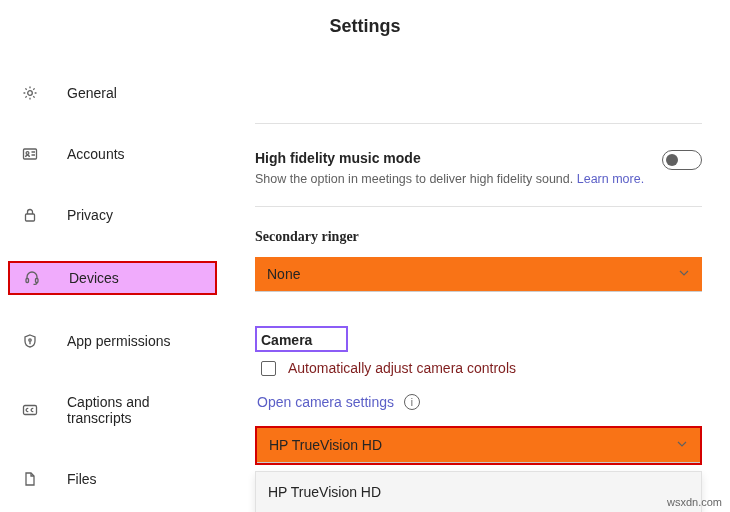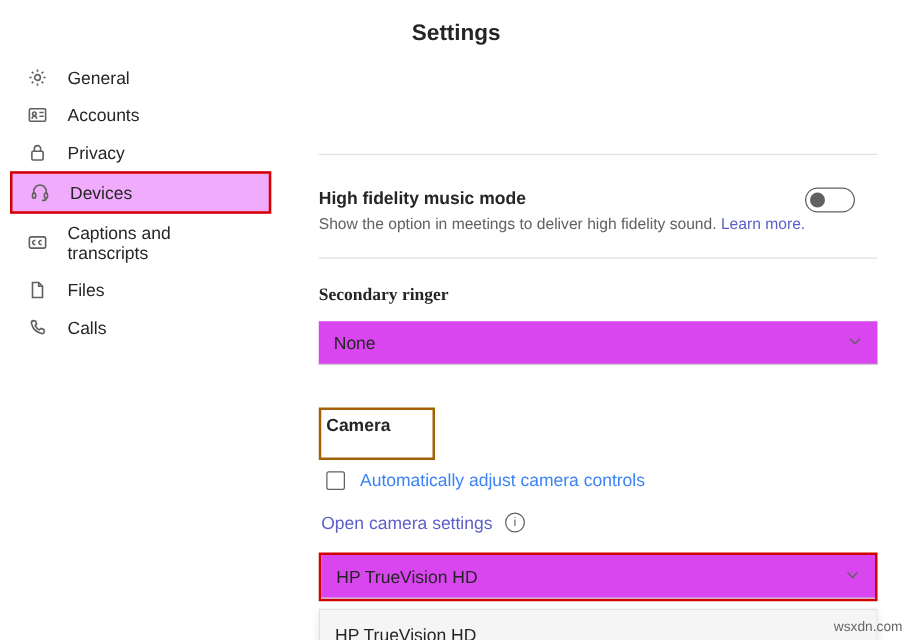--- a/index.html
+++ b/index.html
@@ -10,52 +10,52 @@
     color: #252525;
     width: 730px;
     height: 512px;
     background: #fff;
     position: relative;
   }
   .container { display: flex; height: 100%; }
   .title { font-size: 18px; font-weight: 700; padding: 16px 24px 10px; text-align: center; }
   .sidebar { width: 225px; padding: 0 8px; }
   .sidebar-item {
-    display: flex; align-items: center; gap: 16px;
+    display: flex; align-items: center; gap: 29px;
     padding: 7px 14px; cursor: pointer; color: #252525;
-    font-size: 14px; border-radius: 0;
+    font-size: 14px; border-radius: 0; margin-top: 31px;
   }
   .sidebar-item.active { background: #f0abfc; font-weight:400; }
   .sid-icon { width:16px; height:16px; flex:0 0 16px; display:flex; align-items:center; justify-content:center; }
   .sid-icon svg { stroke:#616161; fill:none; stroke-width:1.3; }
   .hl-devices { border: 2px solid #d40000; }
   .main { flex:1; padding: 0 28px 0 30px; overflow:hidden; }
   .divider { border:none; border-top:1px solid #e1e1e1; margin:0; }
-  .section-row { display:flex; align-items:flex-start; padding-top:26px; }
+  .section-row { display:flex; justify-content:space-between; align-items:flex-start; padding-top:26px; }
   .section-title { font-size:14px; font-weight:700; }
   .section-sub { color:#616161; font-size:12.5px; margin-top:6px; padding-bottom:20px; }
   .link { color:#5b5fc7; text-decoration:none; cursor:pointer; }
   .toggle {
     width:40px; height:20px; border:1px solid #616161; border-radius:10px;
     position:relative; background:#fff; cursor:pointer;
   }
   .toggle::after {
     content:""; position:absolute; width:12px; height:12px; border-radius:50%;
     background:#616161; left:3px; top:3px;
   }
   .sec-ring { padding-top:22px; padding-bottom:12px; font-weight:700;font-family:Liberation Serif, serif; }
   .select {
     display:flex; justify-content:space-between; align-items:center;
-    background:#d946ef; border-bottom:1px solid #ccc; padding:9px 12px;
+    background:#f97316; border-bottom:1px solid #ccc; padding:9px 12px;
     cursor:pointer; color:#252525;
   }
   .select .chev { color:#616161; }
   .camera-block { margin-top:34px; }
-  .camera-hl { display:inline-block; border:2px solid #a16207; padding:4px 34px 18px 4px; font-weight:700; margin-bottom:4px;}
-  .check-row { display:flex; align-items:center; gap:12px; padding:4px 2px 0 6px; color:#3b82f6;}
+  .camera-hl { display:inline-block; border:2px solid #8b5cf6; padding:4px 34px 2px 4px; font-weight:700; margin-bottom:4px;}
+  .check-row { display:flex; align-items:center; gap:12px; padding:4px 2px 0 6px; color:#7f1d1d;}
   .chk { width:15px; height:15px; border:1px solid #616161; border-radius:2px; cursor:pointer;}
   .ocs-row { display:flex; align-items:flex-end; gap:10px; padding:18px 0 16px 2px;}
   .ocs-row .info { width:16px;height:16px;border:1px solid #616161;border-radius:50%;display:flex;align-items:center;justify-content:center;font-size:10px;color:#616161;}
   .cam-select-wrap { border:2px solid #d40000; }
   .dd-open { margin-top:6px; border:1px solid #e1e1e1; box-shadow:0 4px 8px rgba(0,0,0,0.1);}
   .dd-item { padding:12px 12px; background:#f5f5f5; cursor:pointer;}
   .watermark { position:absolute; bottom:4px; right:8px; font-size:11px; color:#666;}
   .spacer-top { height:76px; }
 </style>
 </head>
@@ -96,20 +96,30 @@
     <div class="sidebar-item active hl-devices">
       <span class="sid-icon">
           <svg viewBox="0 0 16 16">
             <path d="M3 9V7a5 5 0 0110 0v2"></path>
             <rect x="2" y="8.5" width="2.5" height="4" rx="1"></rect>
             <rect x="11.5" y="8.5" width="2.5" height="4" rx="1"></rect>
             <path d="M13 12.5c0 1-.8 1.8-2 1.8h-1.5"></path>
           </svg>
         </span>
       <span>Devices</span>
+    </div>
+    <div class="sidebar-item">
+      <span class="sid-icon">
+          <svg viewBox="0 0 16 16">
+            <path d="M8 2l5 2v4c0 3.5-2.5 5.5-5 6-2.5-.5-5-2.5-5-6V4l5-2z"></path>
+            <circle cx="8" cy="7" r="1.2"></circle>
+            <path d="M8 8.2v3"></path>
+          </svg>
+        </span>
+      <span>App permissions</span>
     </div>
     <div class="sidebar-item">
       <span class="sid-icon">
           <svg viewBox="0 0 16 16">
             <rect x="1.5" y="3.5" width="13" height="9" rx="1.5"></rect>
             <path d="M6.3 6.5a1.6 1.6 0 100 3M11.3 6.5a1.6 1.6 0 100 3"></path>
           </svg>
         </span>
       <span>Captions and transcripts</span>
     </div>

